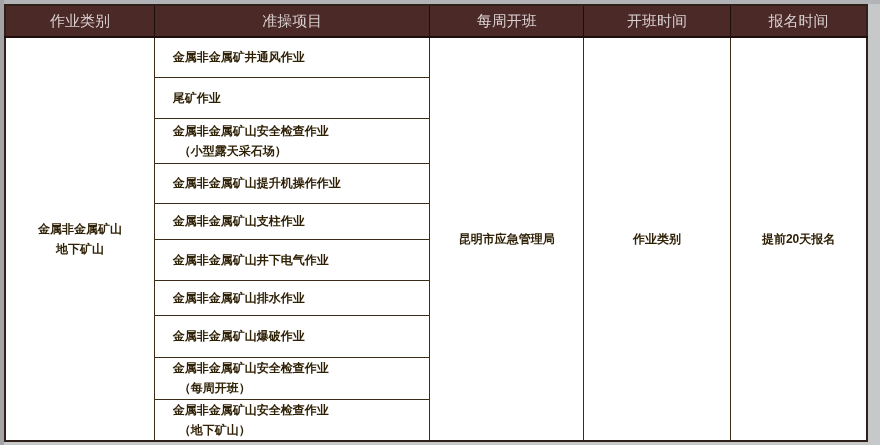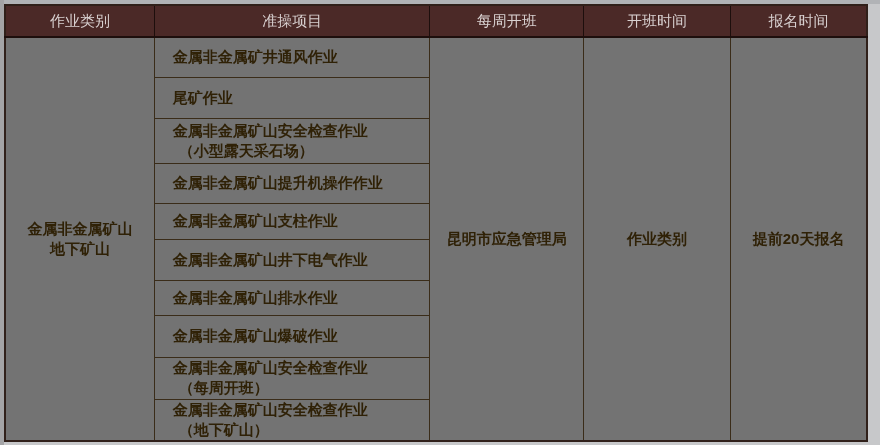--- a/index.html
+++ b/index.html
@@ -31,23 +31,23 @@
     background: #4b2927;
     color: #d8d0d0;
     font-size: 15px;
     font-weight: 500;
     vertical-align: middle;
     border: 1px solid #1d0e0c;
     border-bottom: 2px solid #1d0e0c;
     height: 32px;
   }
   td {
-    background: #737373;
+    background: #ffffff;
     color: #2f2106;
-    font-size: 15px;
+    font-size: 12px;
     font-weight: 700;
     vertical-align: middle;
     border: 1px solid #3a2c19;
     line-height: 20px;
   }
   td.center { text-align: center; }
   td.project { text-align: left; padding-left: 18px; padding-right: 6px; }
   td.project .line2 { padding-left: 6px; }
 </style>
 </head>

